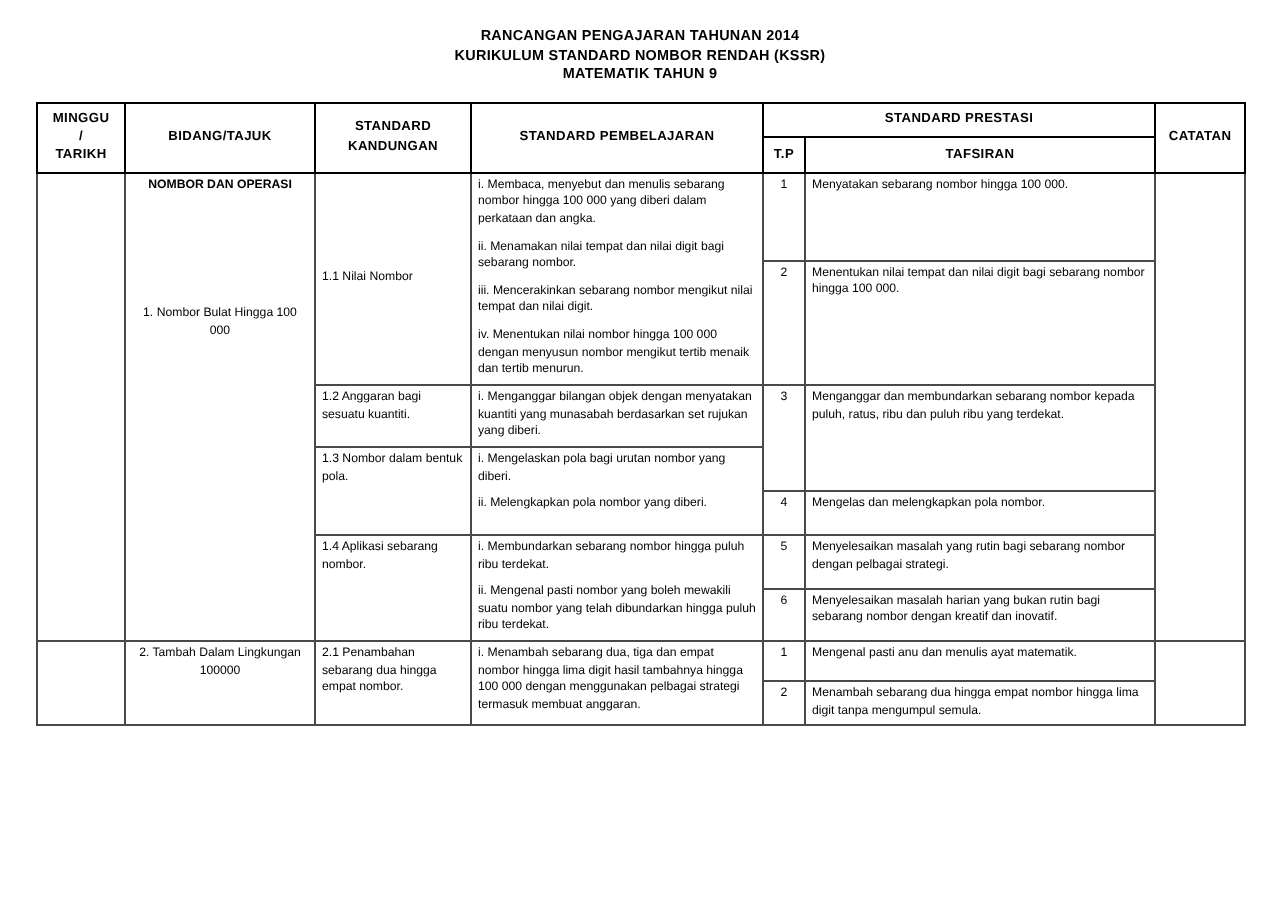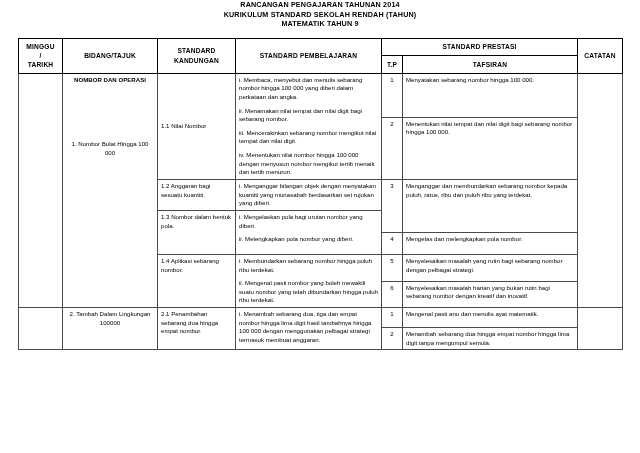--- a/index.html
+++ b/index.html
@@ -12,20 +12,21 @@
   }
   .page{
     position:relative;
     width:640px;height:453px;
     box-sizing:border-box;
     padding:0;
   }
   
   .titleblock{
     text-align:center;
+    padding-top:13px;
     line-height:1.32;
   }
   .titleblock div{
     font-size:7.2px;
     font-weight:bold;
     letter-spacing:0.15px;
   }
   
   .tablewrap{
     margin:9px auto 0 auto;
@@ -84,21 +85,21 @@
   .kd{line-height:1.45;}
   .bd{line-height:1.5;}
 </style>
 </head>
 <body>
 
 <div class="page">
 
   <div class="titleblock">
     <div>RANCANGAN PENGAJARAN TAHUNAN 2014</div>
-    <div>KURIKULUM STANDARD SEKOLAH RENDAH (TAHUN)</div>
+    <div>KURIKULUM STANDARD NOMBOR RENDAH (KSSR)</div>
     <div>MATEMATIK TAHUN 9</div>
   </div>
 
   <div class="tablewrap">
   <table class="rpt">
     <colgroup>
       <col class="c-minggu">
           <col class="c-bidang">
           <col class="c-kandungan">
       <col class="c-pembelajaran">

